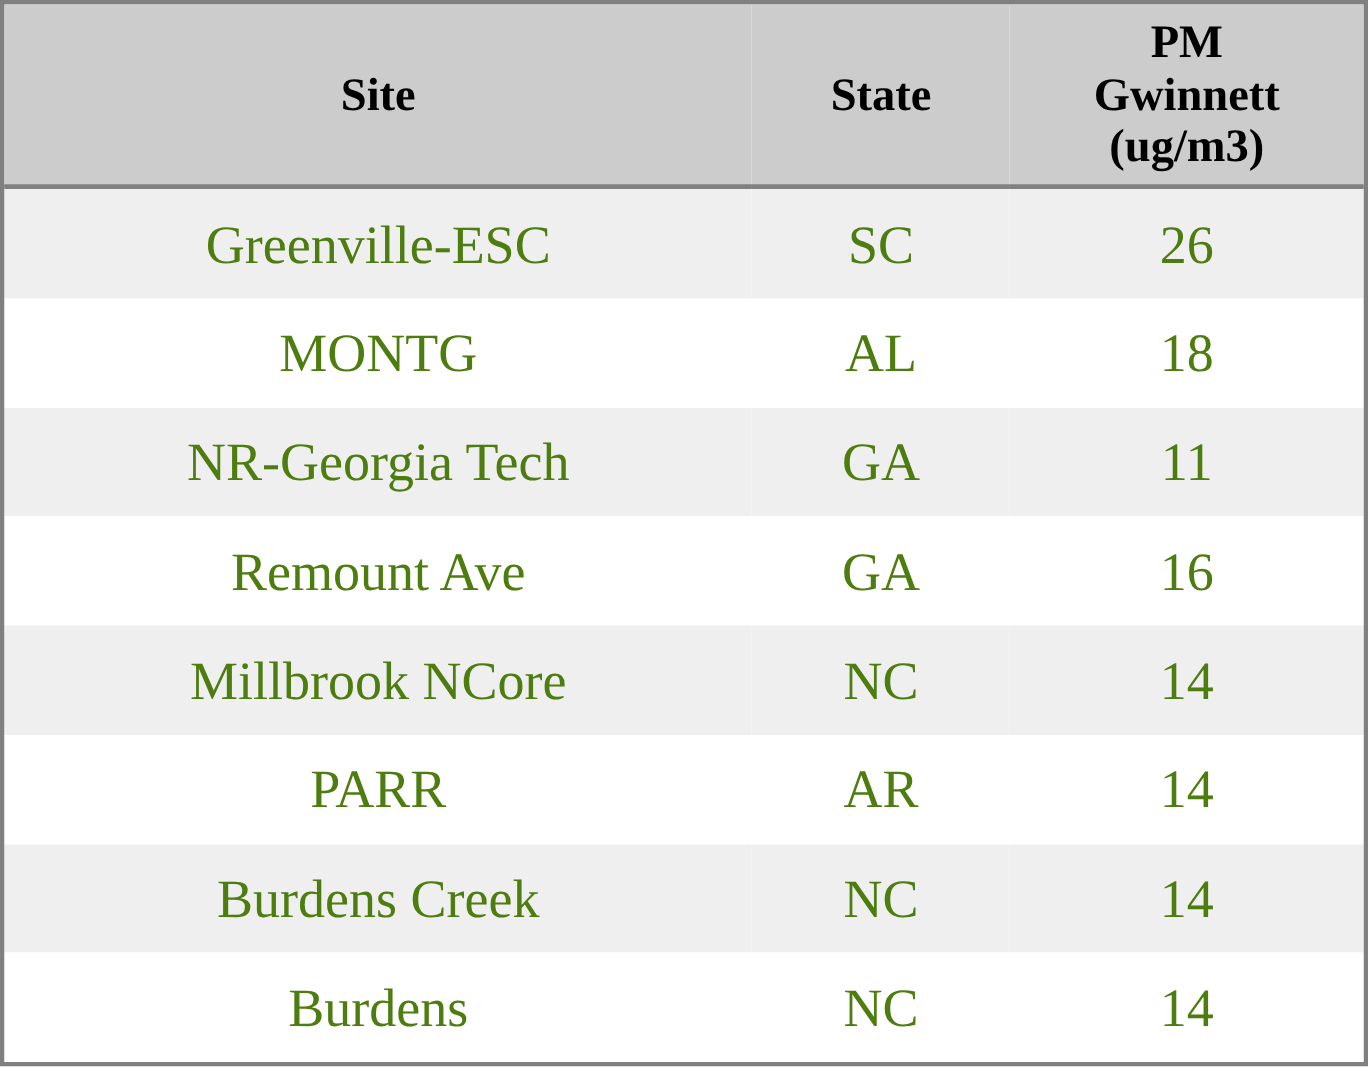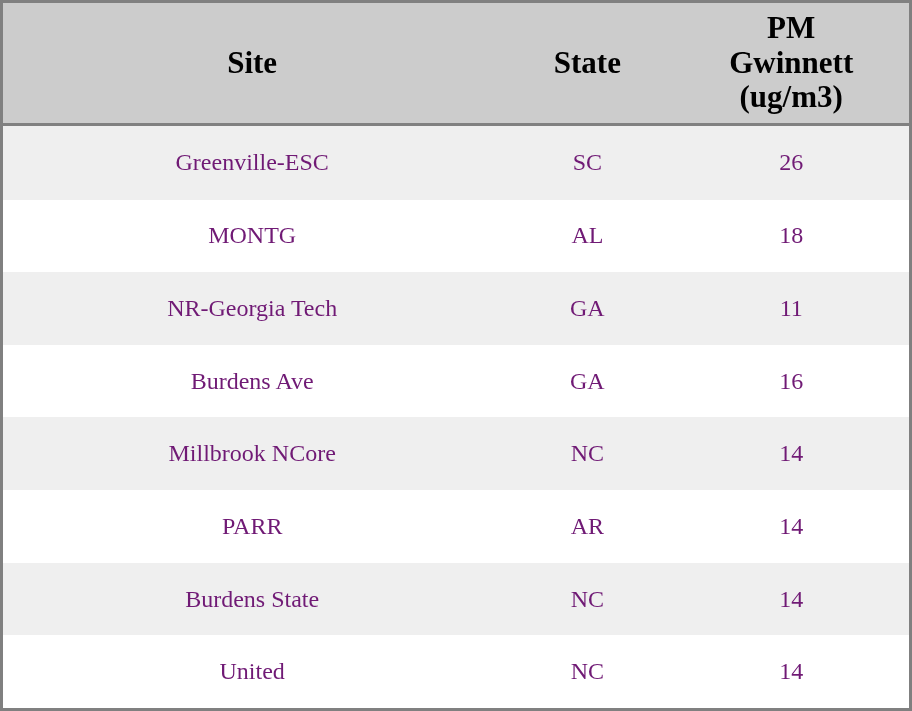--- a/index.html
+++ b/index.html
@@ -33,22 +33,22 @@
     font-weight: bold;
     font-size: 31px;
     vertical-align: middle;
     padding: 8px 4px;
     border-bottom: 3px solid #808080;
     line-height: 1.12;
   }
   tbody td {
     font-family: "Liberation Serif", serif;
     font-weight: normal;
-    font-size: 24px;
-    color: #701a75;
+    font-size: 36px;
+    color: #4d7c0f;
     text-align: center;
     vertical-align: middle;
     padding: 10px 16px;
     border: none;
   }
   tbody tr.row-odd td {
     background: #efefef;
   }
   tbody tr.row-even td {
     background: #ffffff;
@@ -89,39 +89,39 @@
         <td>MONTG</td>
         <td>AL</td>
         <td>18</td>
       </tr>
       <tr class="row-odd">
         <td>NR-Georgia Tech</td>
         <td>GA</td>
         <td>11</td>
       </tr>
       <tr class="row-even">
-        <td>Burdens Ave</td>
+        <td>Remount Ave</td>
         <td>GA</td>
         <td>16</td>
       </tr>
       <tr class="row-odd">
         <td>Millbrook NCore</td>
         <td>NC</td>
         <td>14</td>
       </tr>
       <tr class="row-even">
         <td>PARR</td>
         <td>AR</td>
         <td>14</td>
       </tr>
       <tr class="row-odd">
-        <td>Burdens State</td>
+        <td>Burdens Creek</td>
         <td>NC</td>
         <td>14</td>
       </tr>
       <tr class="row-even">
-        <td>United</td>
+        <td>Burdens</td>
         <td>NC</td>
         <td>14</td>
       </tr>
     </tbody>
   </table>
 </div>
 
 </body></html>

